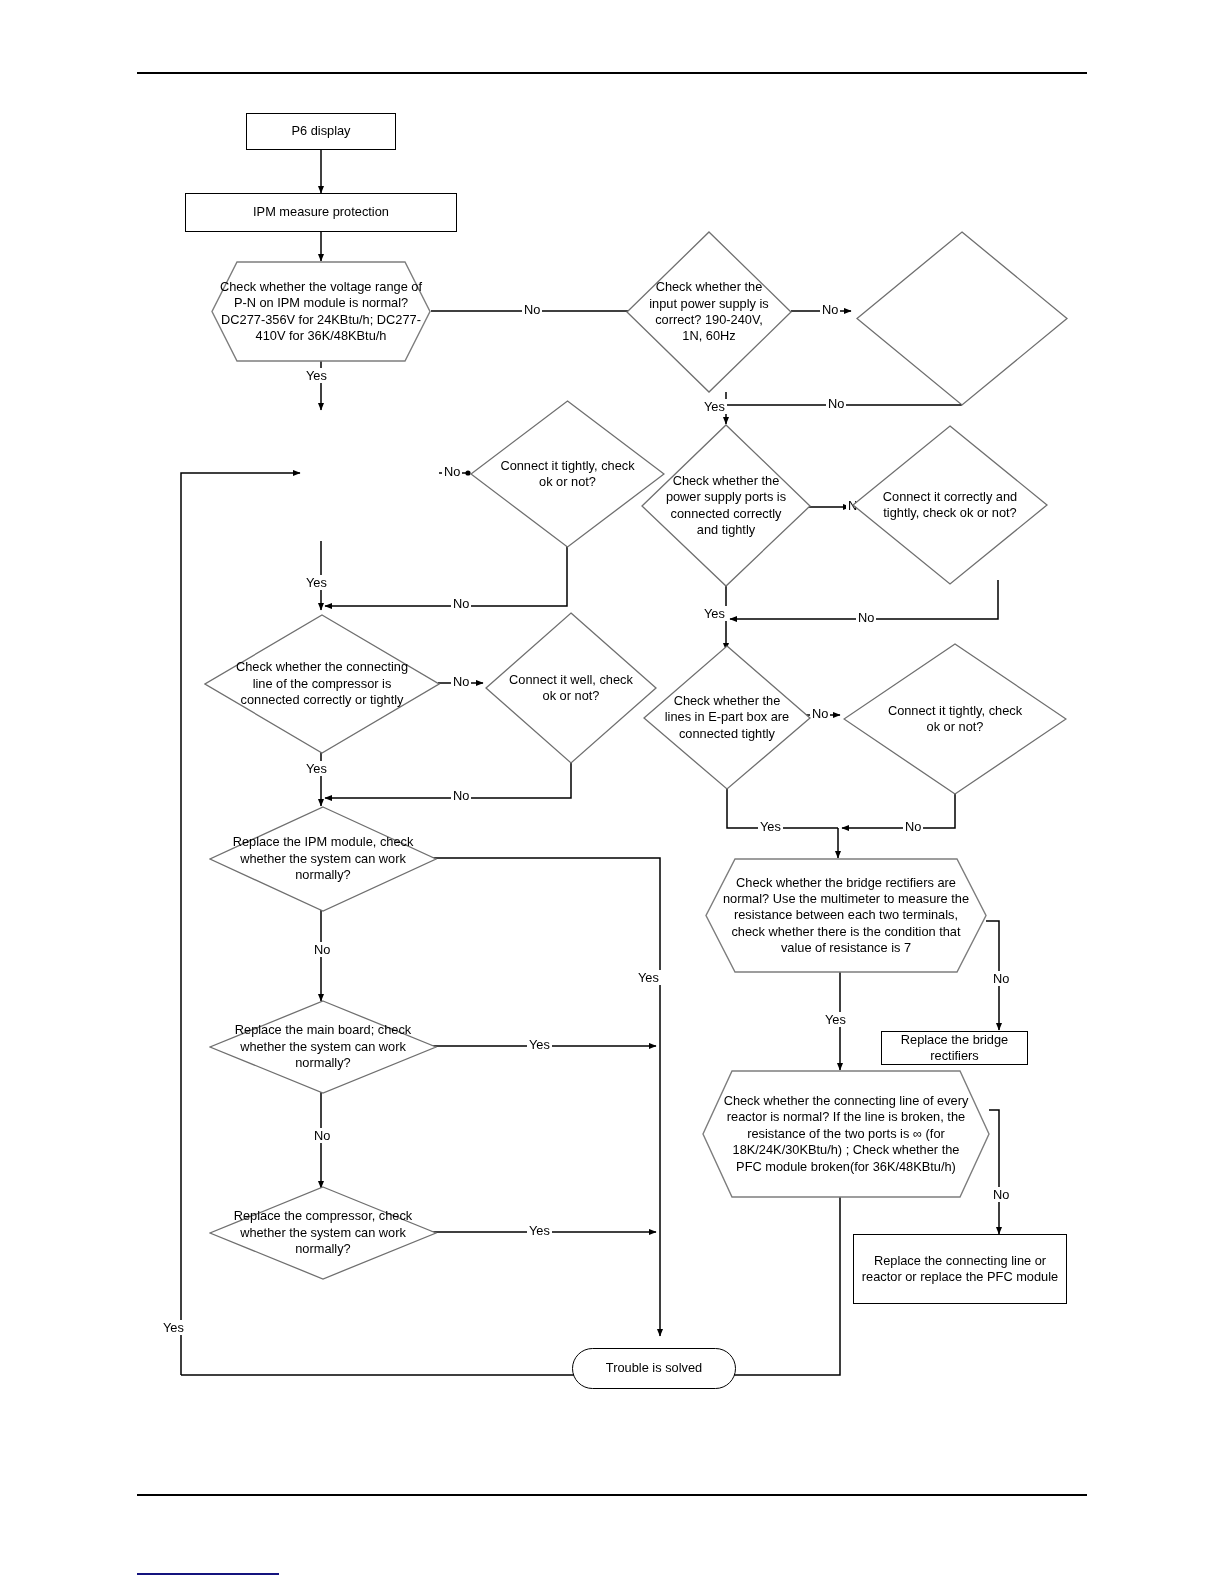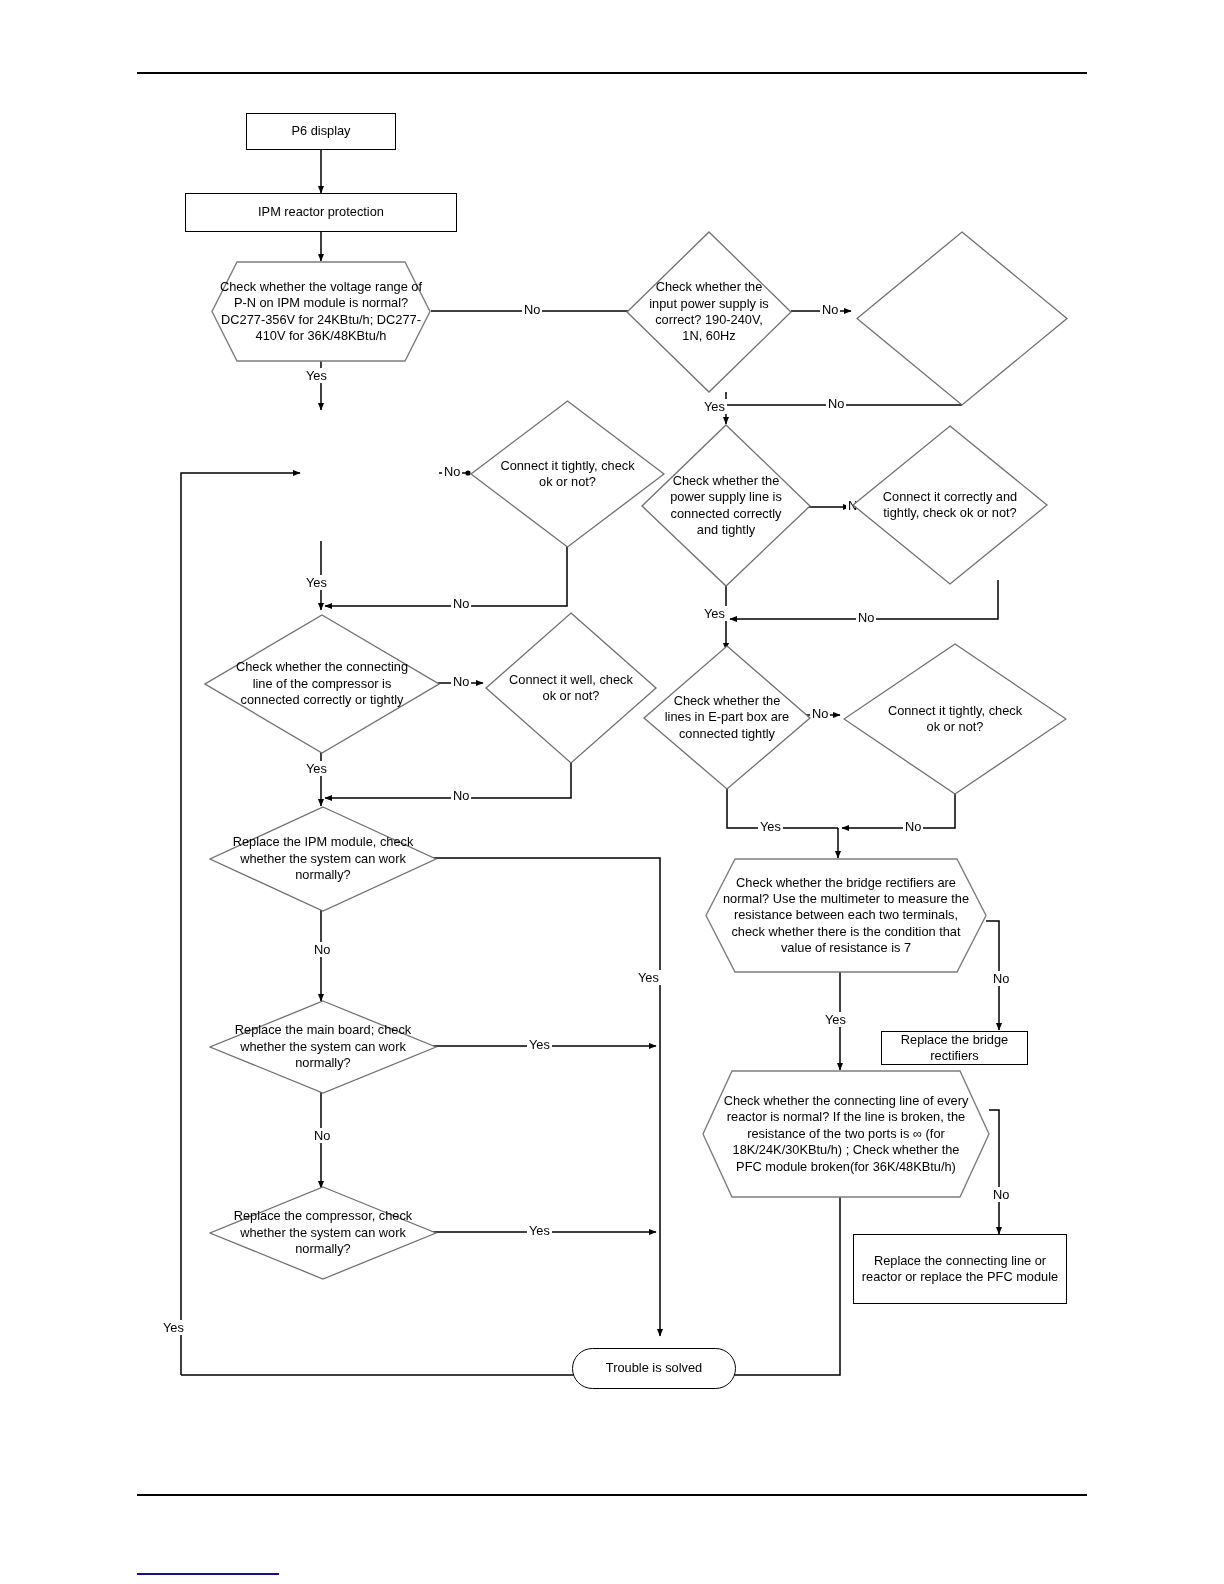--- a/index.html
+++ b/index.html
@@ -97,21 +97,21 @@
 
       <path d="M181,1375 L181,473 L300,473" marker-end="url(#ah)"></path>
     </g>
   </svg>
 
   <div class="node rect" style="left:246px;top:113px;width:150px;height:37px;">
     <span>P6 display</span>
   </div>
 
   <div class="node rect" style="left:185px;top:193px;width:272px;height:39px;">
-    <span>IPM reactor protection</span>
+    <span>IPM measure protection</span>
   </div>
 
   <div class="node shp" style="left:211px;top:261px;width:220px;height:101px;">
     <svg class="outline" viewBox="0 0 220 101" preserveAspectRatio="none">
       <polygon points="26,1 194,1 219,50.5 194,100 26,100 1,50.5" fill="#fff" stroke="#7d7d7d" stroke-width="1.4"></polygon>
     </svg>
     <span class="txt">Check whether the voltage range of P-N on IPM module is normal? DC277-356V for 24KBtu/h; DC277-410V for 36K/48KBtu/h</span>
   </div>
 
   <div class="node shp" style="left:626px;top:231px;width:166px;height:162px;">
@@ -132,21 +132,21 @@
     <svg class="outline" viewBox="0 0 195 148" preserveAspectRatio="none">
       <polygon points="97.5,1 194,74 97.5,147 1,74" fill="#fff" stroke="#6f6f6f" stroke-width="1.3"></polygon>
     </svg>
     <span class="txt" style="max-width:135px;">Connect it tightly, check ok or not?</span>
   </div>
 
   <div class="node shp" style="left:641px;top:424px;width:170px;height:163px;">
     <svg class="outline" viewBox="0 0 170 163" preserveAspectRatio="none">
       <polygon points="85,1 169,82 85,162 1,82" fill="#fff" stroke="#6f6f6f" stroke-width="1.3"></polygon>
     </svg>
-    <span class="txt" style="max-width:126px;">Check whether the power supply line is connected correctly and tightly</span>
+    <span class="txt" style="max-width:126px;">Check whether the power supply ports is connected correctly and tightly</span>
   </div>
 
   <div class="node shp" style="left:852px;top:425px;width:196px;height:160px;">
     <svg class="outline" viewBox="0 0 196 160" preserveAspectRatio="none">
       <polygon points="98,1 195,80 98,159 1,80" fill="#fff" stroke="#6f6f6f" stroke-width="1.3"></polygon>
     </svg>
     <span class="txt" style="max-width:146px;">Connect it correctly and tightly, check ok or not?</span>
   </div>
 
   <div class="node shp" style="left:204px;top:614px;width:236px;height:140px;">

